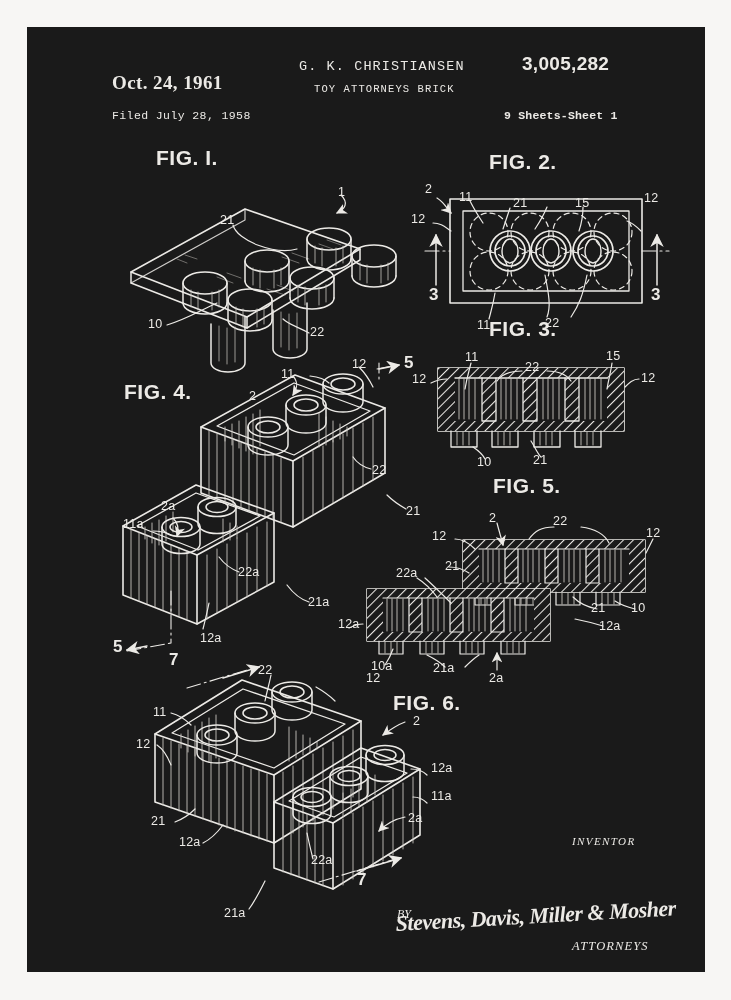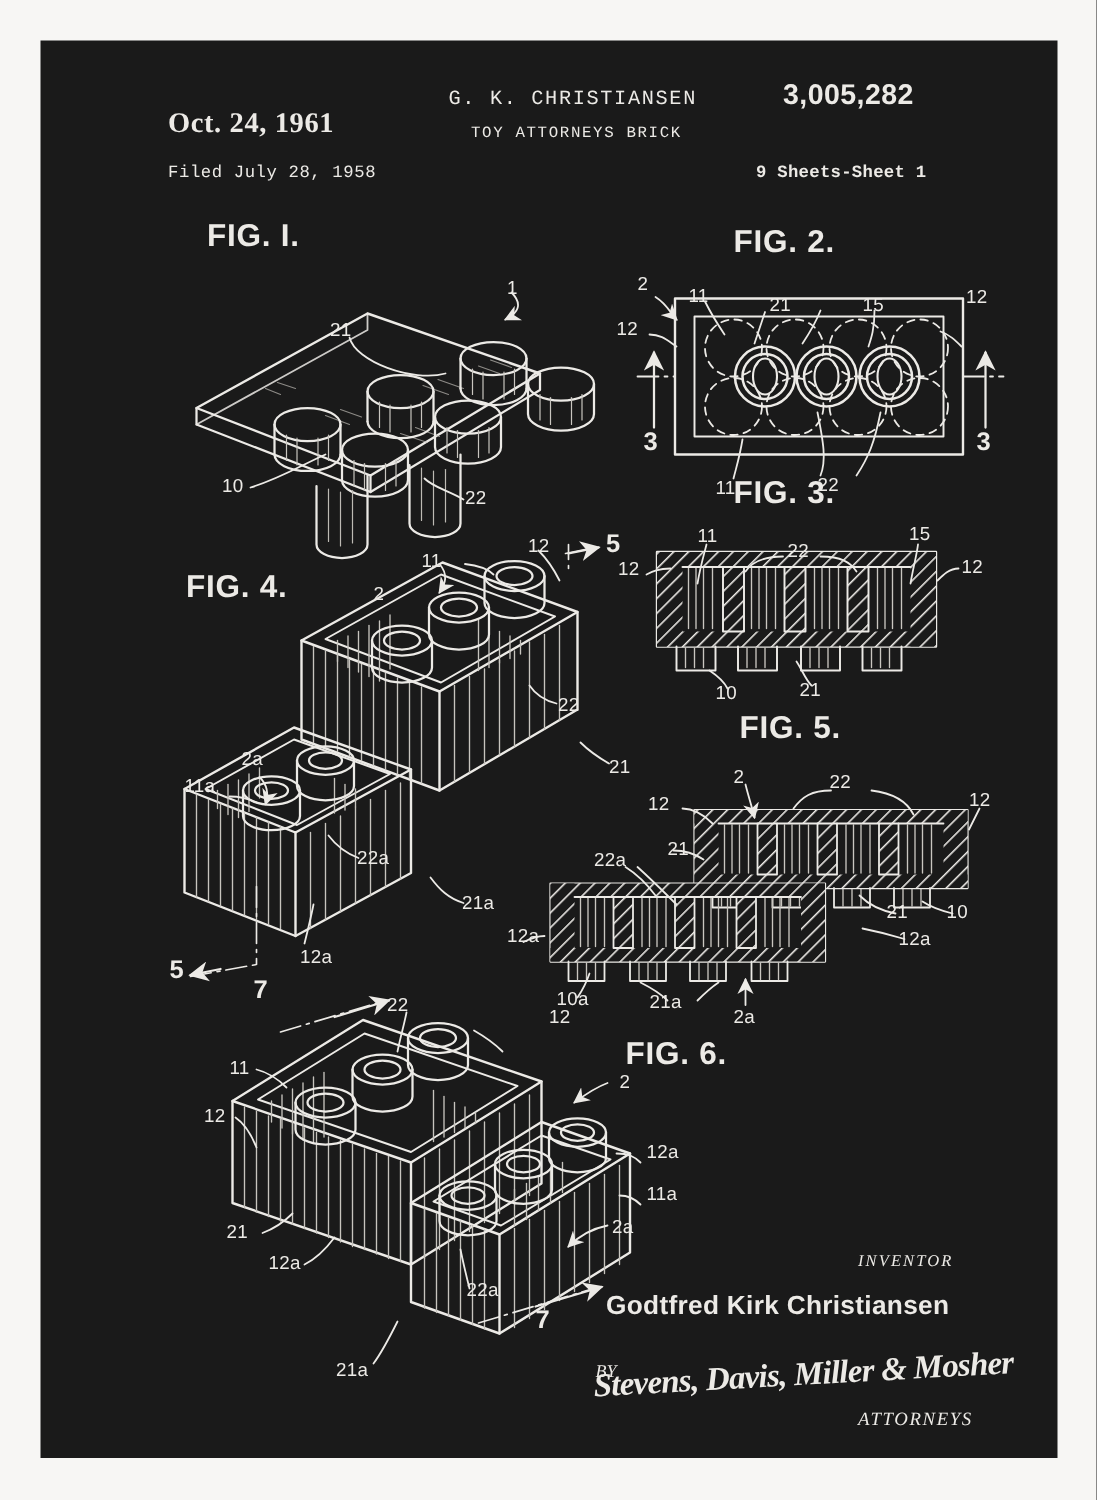--- a/index.html
+++ b/index.html
@@ -757,26 +757,26 @@
         <path d="M386,770 C392,770 396,772 400,776" stroke-width="1.2"></path>
         <path d="M148,795 C156,792 162,788 168,782" stroke-width="1.2"></path>
         <path d="M176,816 C184,812 190,806 196,798" stroke-width="1.2"></path>
         <path d="M286,832 C284,824 282,816 280,806" stroke-width="1.2"></path>
         <path d="M378,790 C368,792 360,796 352,804" stroke-width="1.2" marker-end="url(#arw)"></path>
         <path d="M222,882 C228,874 232,866 238,854" stroke-width="1.2"></path>
       </g>
     </g>
   </svg>
 
-  <div class="txt figcap" style="left:111px;top:119px;text-align:center;">FIG. I.</div>
+  <div class="txt figcap" style="left:129px;top:119px;text-align:center;">FIG. I.</div>
   <div class="txt figcap" style="left:462px;top:123px;">FIG. 2.</div>
   <div class="txt figcap" style="left:462px;top:290px;">FIG. 3.</div>
   <div class="txt figcap" style="left:97px;top:353px;">FIG. 4.</div>
   <div class="txt figcap" style="left:466px;top:447px;">FIG. 5.</div>
-  <div class="txt figcap" style="left:366px;top:664px;margin-left:24px;">FIG. 6.</div>
+  <div class="txt figcap" style="left:366px;top:664px;">FIG. 6.</div>
 
   <div class="txt ref" style="left:311px;top:158px;">1</div>
   <div class="txt ref" style="left:193px;top:186px;">21</div>
   <div class="txt ref" style="left:121px;top:290px;">10</div>
   <div class="txt ref" style="left:283px;top:298px;">22</div>
 
   <div class="txt ref" style="left:398px;top:155px;">2</div>
   <div class="txt ref" style="left:432px;top:163px;">11</div>
   <div class="txt ref" style="left:486px;top:169px;">21</div>
   <div class="txt ref" style="left:548px;top:169px;">15</div>
@@ -831,18 +831,17 @@
   <div class="txt ref" style="left:404px;top:762px;">11a</div>
   <div class="txt ref" style="left:124px;top:787px;">21</div>
   <div class="txt ref" style="left:152px;top:808px;">12a</div>
   <div class="txt ref" style="left:284px;top:826px;">22a</div>
   <div class="txt ref" style="left:381px;top:784px;">2a</div>
   <div class="txt ref" style="left:197px;top:879px;">21a</div>
   <div class="txt secnum" style="left:142px;top:623px;">7</div>
   <div class="txt secnum" style="left:330px;top:843px;">7</div>
 
   <div class="txt ft-inventor">INVENTOR</div>
-  <div class="txt ft-name">Godtfred Kirk Christiansen</div>
   <div class="txt ft-by">BY</div>
   <div class="txt ft-sig">Stevens, Davis, Miller &amp; Mosher</div>
   <div class="txt ft-attn">ATTORNEYS</div>
 
 </div>
 
 </body></html>

